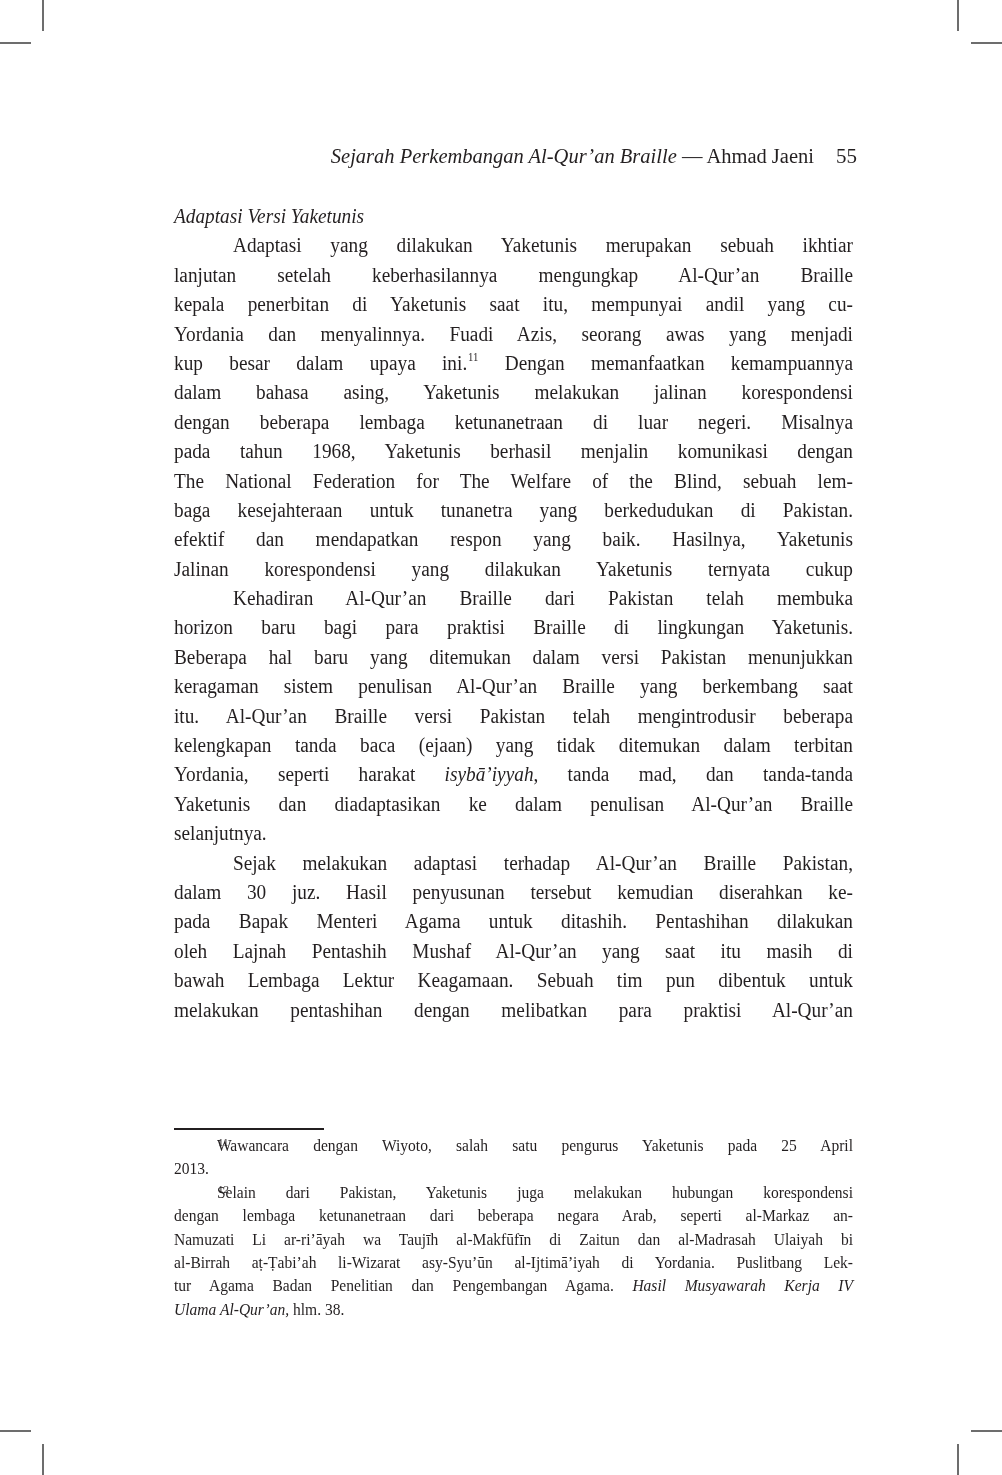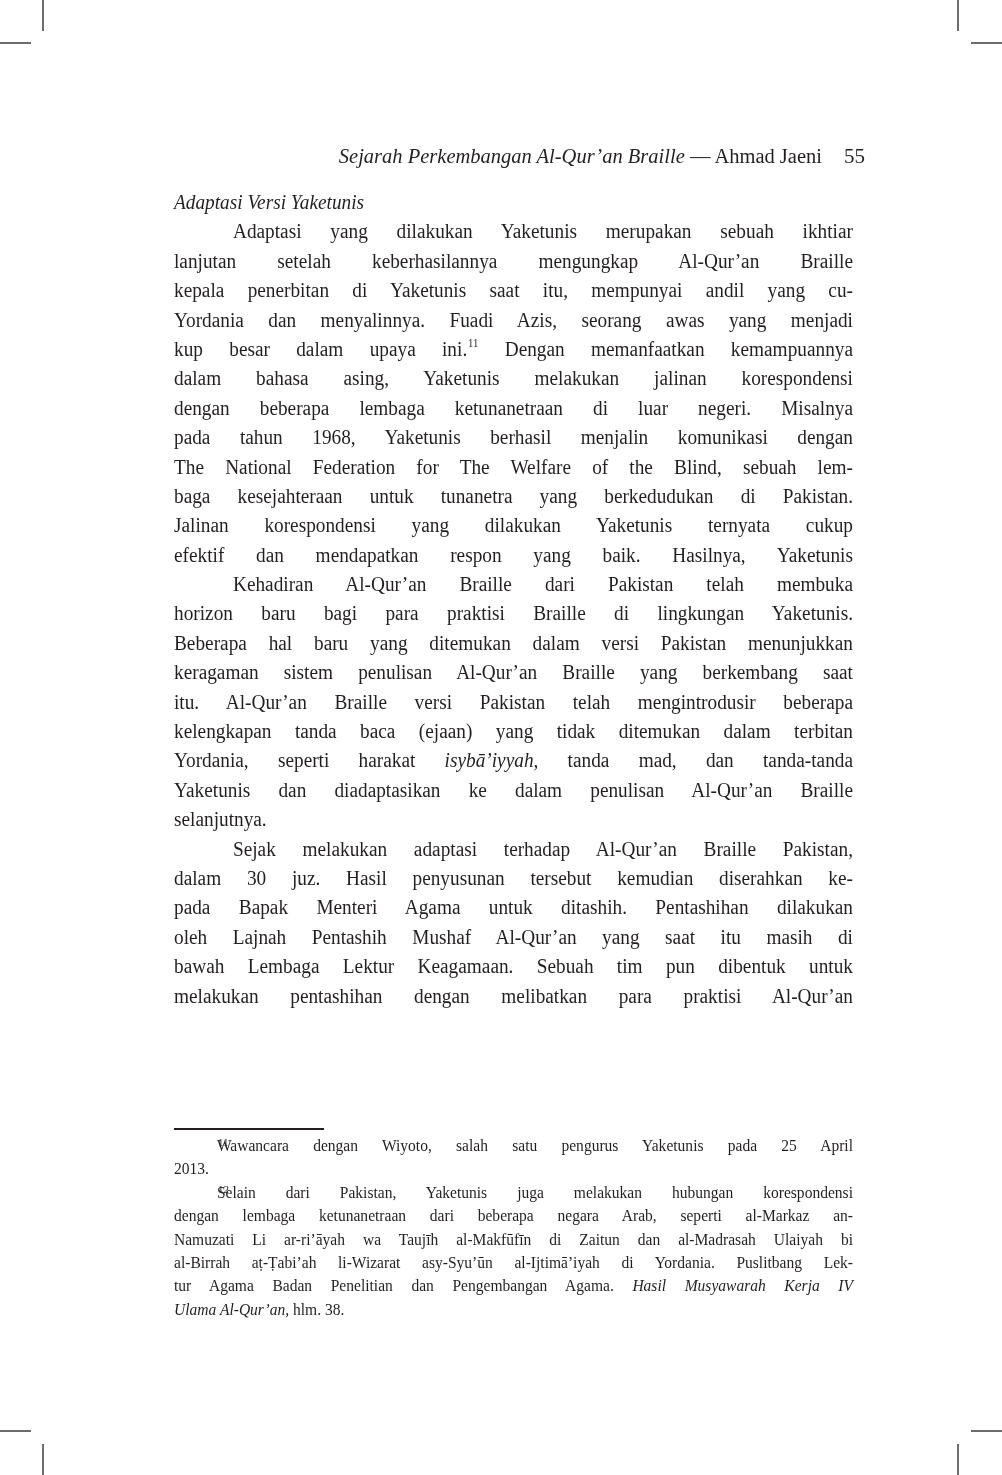--- a/index.html
+++ b/index.html
@@ -18,21 +18,21 @@
     .crop {
       position: absolute;
       background: #6d6d6d;
     }
     .crop.v { width: 2px; }
     .crop.h { height: 2px; }
 
     .running-head {
       position: absolute;
       top: 142px;
-      left: 212px;
+      left: 204px;
       width: 653px;
       height: 28px;
       font-size: 20.5px;
       line-height: 28px;
       text-align: right;
       white-space: nowrap;
     }
     .running-head .title { font-style: italic; }
     .running-head .page-num {
       display: inline-block;
@@ -128,36 +128,36 @@
 <div class="crop h" style="left:971px; top:42px; width:31px;"></div>
 <div class="crop h" style="left:0; top:1430px; width:31px;"></div>
 <div class="crop v" style="left:42px; top:1444px; height:31px;"></div>
 <div class="crop h" style="left:971px; top:1430px; width:31px;"></div>
 <div class="crop v" style="left:957px; top:1444px; height:31px;"></div>
 
 <div class="running-head">
   <span class="title">Sejarah Perkembangan Al-Qur’an Braille</span><span> — </span><span>Ahmad Jaeni</span><span class="page-num">55</span>
 </div>
 
-<div class="text-block" id="body-block" style="top:188px;">
+<div class="text-block" id="body-block" style="top:202px;">
   <div class="line heading">
     <span class="inner">Adaptasi Versi Yaketunis</span>
   </div>
 <div class="line indent"><span class="inner"><span>Adaptasi yang dilakukan Yaketunis merupakan sebuah ikhtiar</span></span></div>
     <div class="line"><span class="inner"><span>lanjutan setelah keberhasilannya mengungkap Al-Qur’an Braille</span></span></div>
     <div class="line"><span class="inner"><span>kepala penerbitan di Yaketunis saat itu, mempunyai andil yang cu-</span></span></div>
     <div class="line"><span class="inner"><span>Yordania dan menyalinnya. Fuadi Azis, seorang awas yang menjadi</span></span></div>
     <div class="line"><span class="inner"><span>kup besar dalam upaya ini.</span><sup class="fn">11</sup><span> Dengan memanfaatkan kemampuannya</span></span></div>
     <div class="line"><span class="inner"><span>dalam bahasa asing, Yaketunis melakukan jalinan korespondensi</span></span></div>
     <div class="line"><span class="inner"><span>dengan beberapa lembaga ketunanetraan di luar negeri. Misalnya</span></span></div>
     <div class="line"><span class="inner"><span>pada tahun 1968, Yaketunis berhasil menjalin komunikasi dengan</span></span></div>
     <div class="line"><span class="inner"><span>The National Federation for The Welfare of the Blind, sebuah lem-</span></span></div>
     <div class="line"><span class="inner"><span>baga kesejahteraan untuk tunanetra yang berkedudukan di Pakistan.</span></span></div>
+    <div class="line"><span class="inner"><span>efektif dan mendapatkan respon yang baik. Hasilnya, Yaketunis</span></span></div>
     <div class="line"><span class="inner"><span>Jalinan korespondensi yang dilakukan Yaketunis ternyata cukup</span></span></div>
-    <div class="line"><span class="inner"><span>efektif dan mendapatkan respon yang baik. Hasilnya, Yaketunis</span></span></div>
     <div class="line indent"><span class="inner"><span>Kehadiran Al-Qur’an Braille dari Pakistan telah membuka</span></span></div>
     <div class="line"><span class="inner"><span>horizon baru bagi para praktisi Braille di lingkungan Yaketunis.</span></span></div>
     <div class="line"><span class="inner"><span>Beberapa hal baru yang ditemukan dalam versi Pakistan menunjukkan</span></span></div>
     <div class="line"><span class="inner"><span>keragaman sistem penulisan Al-Qur’an Braille yang berkembang saat</span></span></div>
     <div class="line"><span class="inner"><span>itu. Al-Qur’an Braille versi Pakistan telah mengintrodusir beberapa</span></span></div>
     <div class="line"><span class="inner"><span>kelengkapan tanda baca (ejaan) yang tidak ditemukan dalam terbitan</span></span></div>
     <div class="line"><span class="inner"><span>Yordania, seperti harakat </span><span class="ital">isybā’iyyah</span><span>, tanda mad, dan tanda-tanda</span></span></div>
     <div class="line"><span class="inner"><span>Yaketunis dan diadaptasikan ke dalam penulisan Al-Qur’an Braille</span></span></div>
     <div class="line last"><span class="inner"><span>selanjutnya.</span></span></div>
     <div class="line indent"><span class="inner"><span>Sejak melakukan adaptasi terhadap Al-Qur’an Braille Pakistan,</span></span></div>

